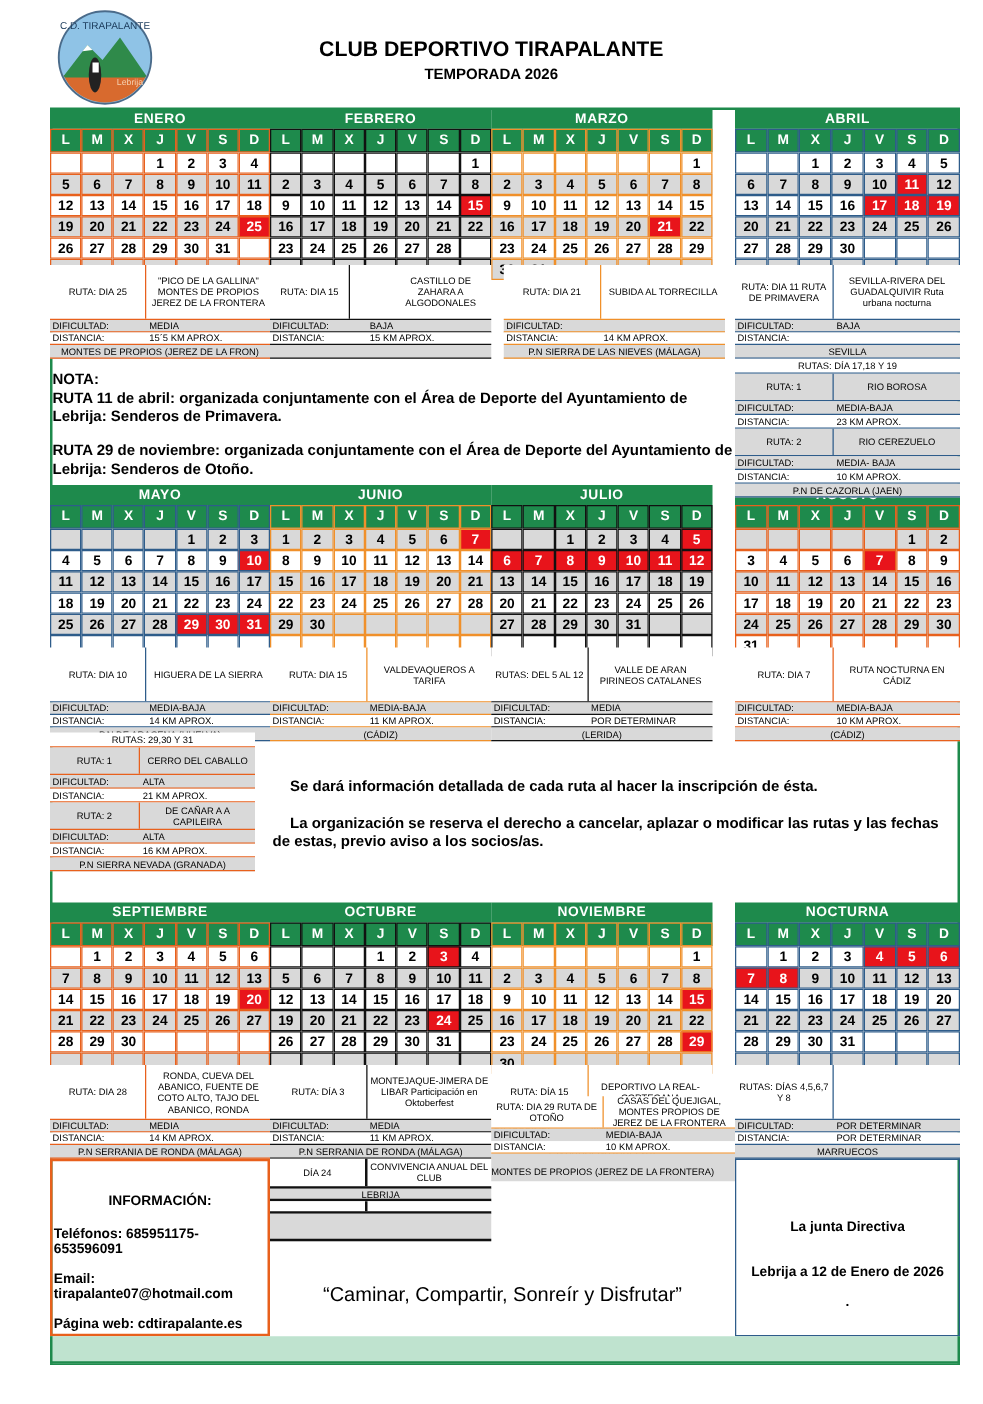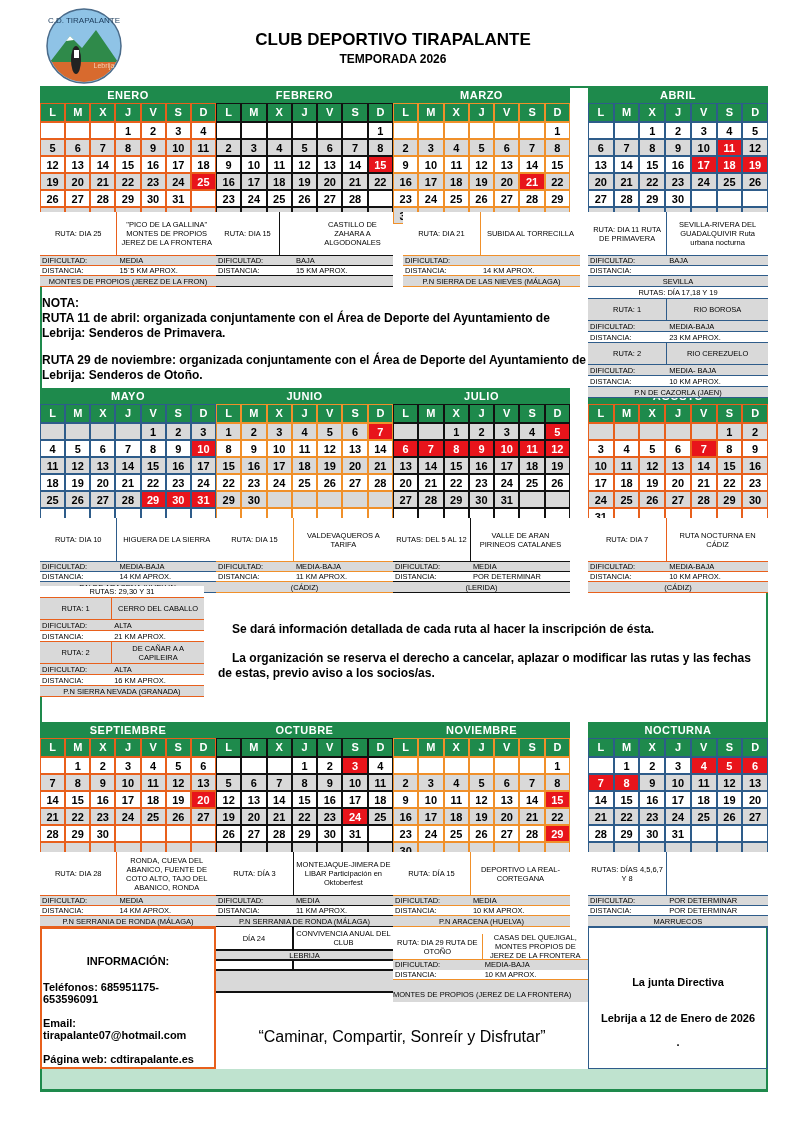--- a/index.html
+++ b/index.html
@@ -1126,21 +1126,21 @@
       <div class="r w" style="height: 24px; border-bottom: 2px solid rgb(17, 17, 17);">
         <div class="c ctr" style="width: 44%; border-right: 2px solid rgb(17, 17, 17);">DÍA 24</div>
         <div class="c ctr" style="width: 56%;">CONVIVENCIA ANUAL DEL CLUB</div>
       </div>
       <div class="r g" style="height: 10px; line-height: 10px; justify-content: center; border-bottom: 2px solid rgb(17, 17, 17);">LEBRIJA</div>
       <div class="r w" style="height: 10px; border-bottom: 2px solid rgb(17, 17, 17);">
         <div class="c" style="width: 44%; border-right: 2px solid rgb(17, 17, 17);"></div>
       </div>
       <div class="r g" style="height: 22px; border-bottom: 2px solid rgb(17, 17, 17);"></div>
     </div>
-    <div class="info" style="left: 393px; top: 934px; width: 195px;">
+    <div class="info" style="left: 393px; top: 877px; width: 195px;">
       <div class="r w" style="height: 26px; border-bottom: 1.5px solid rgb(240, 144, 42);">
         <div class="c ctr" style="width: 46%; border-right: 1.5px solid rgb(240, 144, 42);">RUTA: DIA 29 RUTA DE OTOÑO</div>
         <div class="c ctr" style="width: 54%;">CASAS DEL QUEJIGAL, MONTES PROPIOS DE JEREZ DE LA FRONTERA</div>
       </div>
       <div class="r g" style="height: 10px; line-height: 10px;">
         <div class="c" style="width: 46%;">DIFICULTAD:</div>
         <div class="c" style="width: 54%;">MEDIA-BAJA</div>
       </div>
       <div class="r w" style="height: 10px; line-height: 10px; border-bottom: 1.5px solid rgb(240, 144, 42);">
         <div class="c" style="width: 46%;">DISTANCIA:</div>

